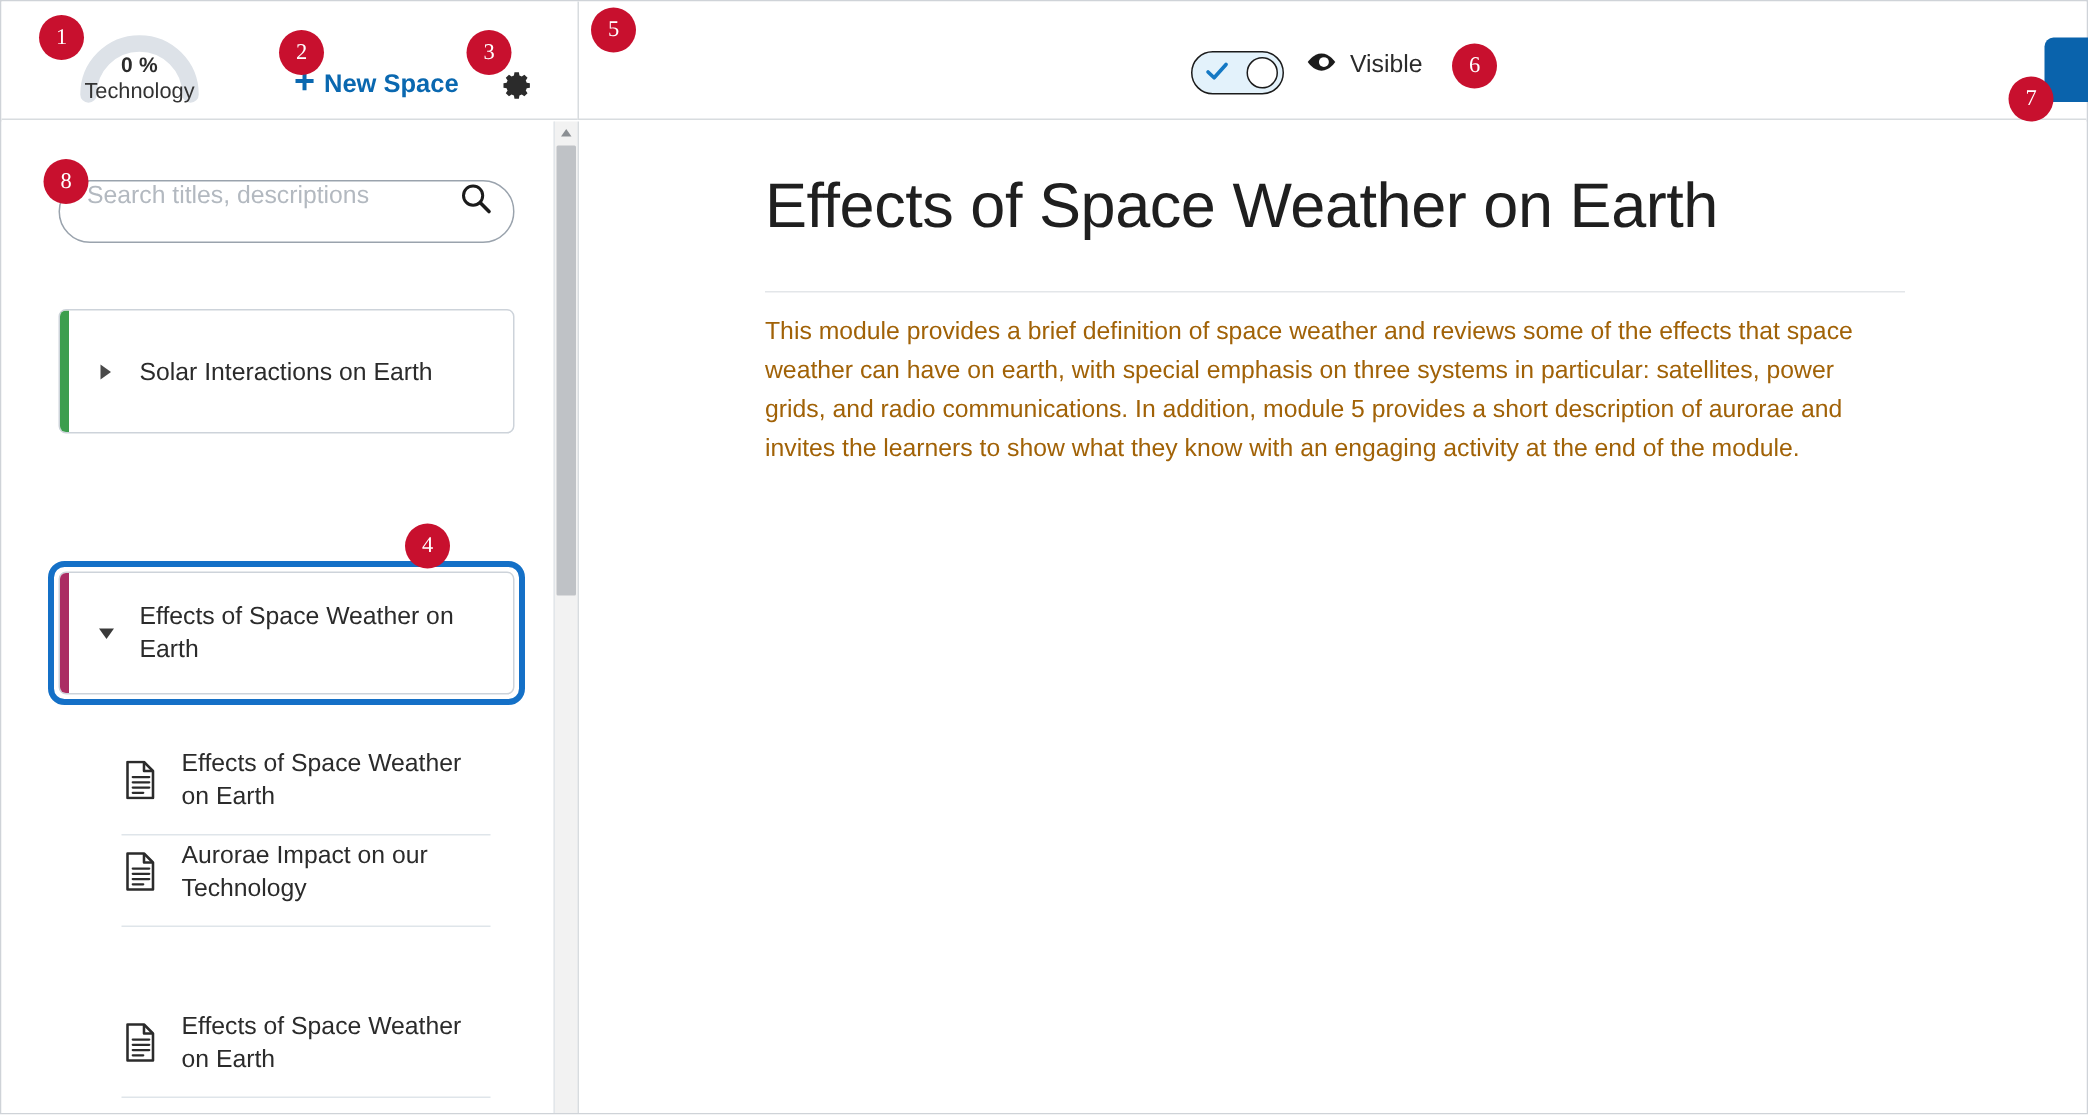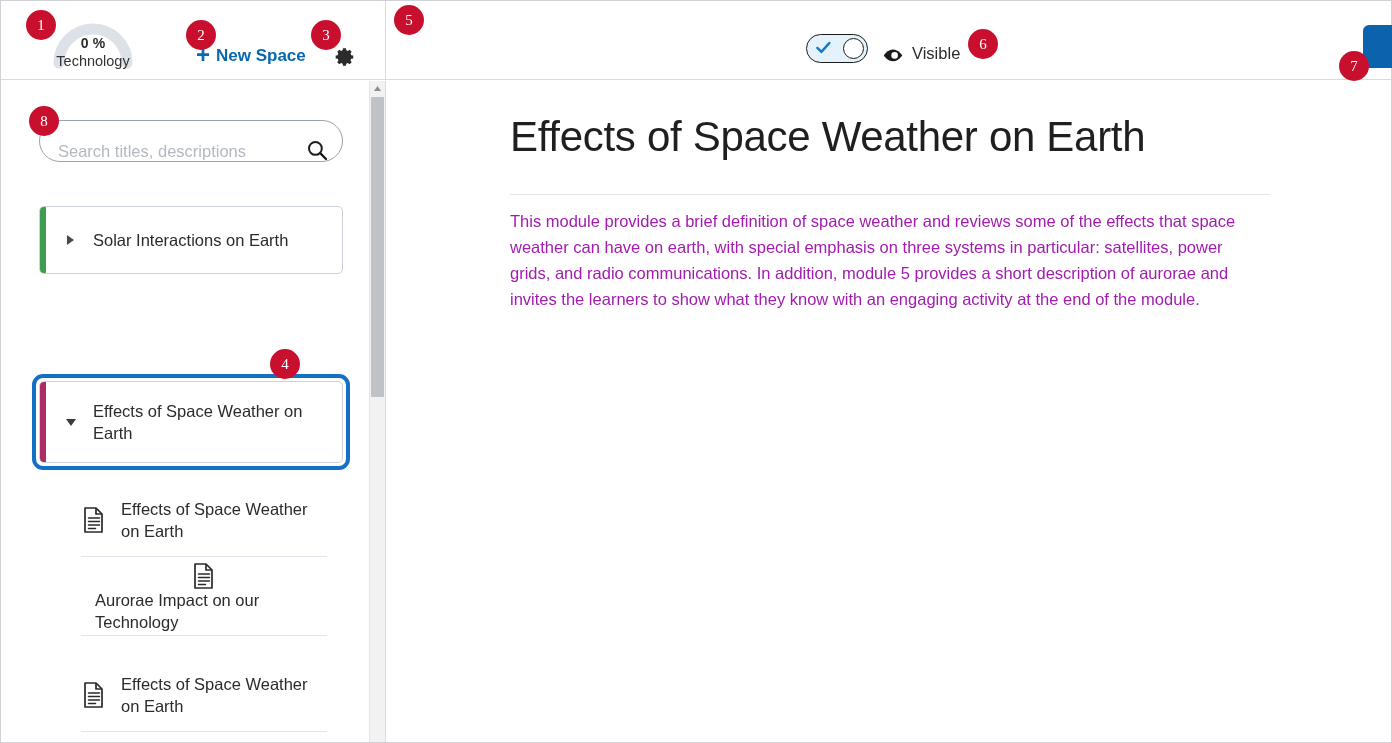--- a/index.html
+++ b/index.html
@@ -52,21 +52,21 @@
   }
   .new-unit .plus { font-size: 24px; font-weight: bold; line-height: 1; position: relative; top: -1px; }
 
   .gear-btn {
     position: absolute; left: 331px; top: 43px;
     width: 26px; height: 26px; border: 0; background: none; cursor: pointer;
     display: flex; align-items: center; justify-content: center;
   }
 
   
-  .toggle-wrap { position: absolute; left: 420px; top: 33px; display: flex; align-items: flex-end; }
+  .toggle-wrap { position: absolute; left: 408px; top: 33px; display: flex; align-items: flex-start; }
   .toggle {
     width: 62px; height: 29px; border-radius: 15px;
     background: #e3f2fb; border: 1.6px solid #1b1b1b;
     position: relative; cursor: pointer; display: block;
   }
   .toggle .check {
     position: absolute; left: 8px; top: 4px; width: 17px; height: 17px;
   }
   .toggle .knob {
     position: absolute; right: 3px; top: 2.5px;
@@ -89,21 +89,21 @@
   }
 
   
   .left-panel {
     position: absolute; left: 0; top: 80px; width: 384px; bottom: 0;
     background: #fff; overflow: hidden;
   }
   .search-box {
     position: absolute; left: 38px; top: 39px; width: 304px; height: 42px;
     border: 1px solid #9aa3ad; border-radius: 21px;
-    display: flex; align-items: flex-end; padding: 0 8px 0 18px;
+    display: flex; align-items: flex-start; padding: 0 8px 0 18px;
     background: #fff;
   }
   .search-box input {
     flex: 1; border: 0; outline: none; background: transparent;
     font-size: 16.5px; color: #3a3a3a;
     font-family: "Liberation Sans", sans-serif;
   }
   .search-box input::placeholder { color: #b3b9c0; }
   .search-icon-btn { border: 0; background: none; cursor: pointer; padding: 0 6px; display: flex; }
 
@@ -116,39 +116,39 @@
   }
   .unit-card .accent { position: absolute; left: 0; top: 0; bottom: 0; width: 6px; }
   .unit-card .caret {
     position: absolute; left: 24px; top: 50%; transform: translateY(-50%);
     width: 14px; height: 14px; display: flex; align-items: center; justify-content: center;
   }
   .unit-card .title {
     margin-left: 53px; margin-right: 14px;
     font-size: 16.5px; color: #2b2b2b; line-height: 22px;
   }
-  #unit-0 { top: 125px; height: 68px; }
+  #unit-0 { top: 125px; height: 83px; }
   #unit-1-focus {
     position: absolute; left: 31px; top: 293px; width: 318px; height: 96px;
     border: 4px solid #1470c7; border-radius: 11px;
   }
   #unit-1 { top: 300px; height: 82px; }
 
   
   .lesson {
     position: absolute; left: 80px; width: 246px;
     display: flex; align-items: center; cursor: pointer;
     border-bottom: 1px solid #dfe5ea;
   }
   .lesson .doc-icon { width: 26px; flex: 0 0 26px; display: flex; align-items: center; justify-content: center; }
   .lesson .ltitle {
     margin-left: 14px; font-size: 16.5px; color: #2b2b2b; line-height: 22px;
   }
   #lesson-0 { top: 403px; height: 73px; }
-  #lesson-1 { top: 482px; height: 73px; flex-direction: column; }
+  #lesson-1 { top: 464px; height: 73px; }
   #lesson-2 { top: 578px; height: 73px; }
 
   
   .scrollbar {
     position: absolute; left: 368px; top: 80px; width: 16px; bottom: 0;
     background: #f2f2f2; border-left: 1px solid #e2e6ea;
   }
   .scrollbar .arrow-up {
     position: absolute; left: 0; top: 0; width: 15px; height: 15px;
     display: flex; align-items: center; justify-content: center;
@@ -168,21 +168,21 @@
   }
   .main-title {
     position: absolute; left: 124px; top: 32px; width: 800px;
     font-size: 42px; font-weight: normal; color: #1f1f1f; letter-spacing: -0.3px;
   }
   .main-rule {
     position: absolute; left: 124px; top: 113px; width: 760px; height: 1px; background: #e3e6e9;
   }
   .main-body {
     position: absolute; left: 124px; top: 127px; width: 745px;
-    font-size: 16.5px; line-height: 26px; color: #a21caf;
+    font-size: 16.5px; line-height: 26px; color: #a16207;
   }
 
   
   .badge {
     position: absolute; width: 30px; height: 30px; border-radius: 50%;
     background: #c8102e; color: #ffffff;
     display: flex; align-items: center; justify-content: center;
     font-size: 15px; font-weight: normal;
     font-family: "Liberation Serif", serif;
     z-index: 40;

